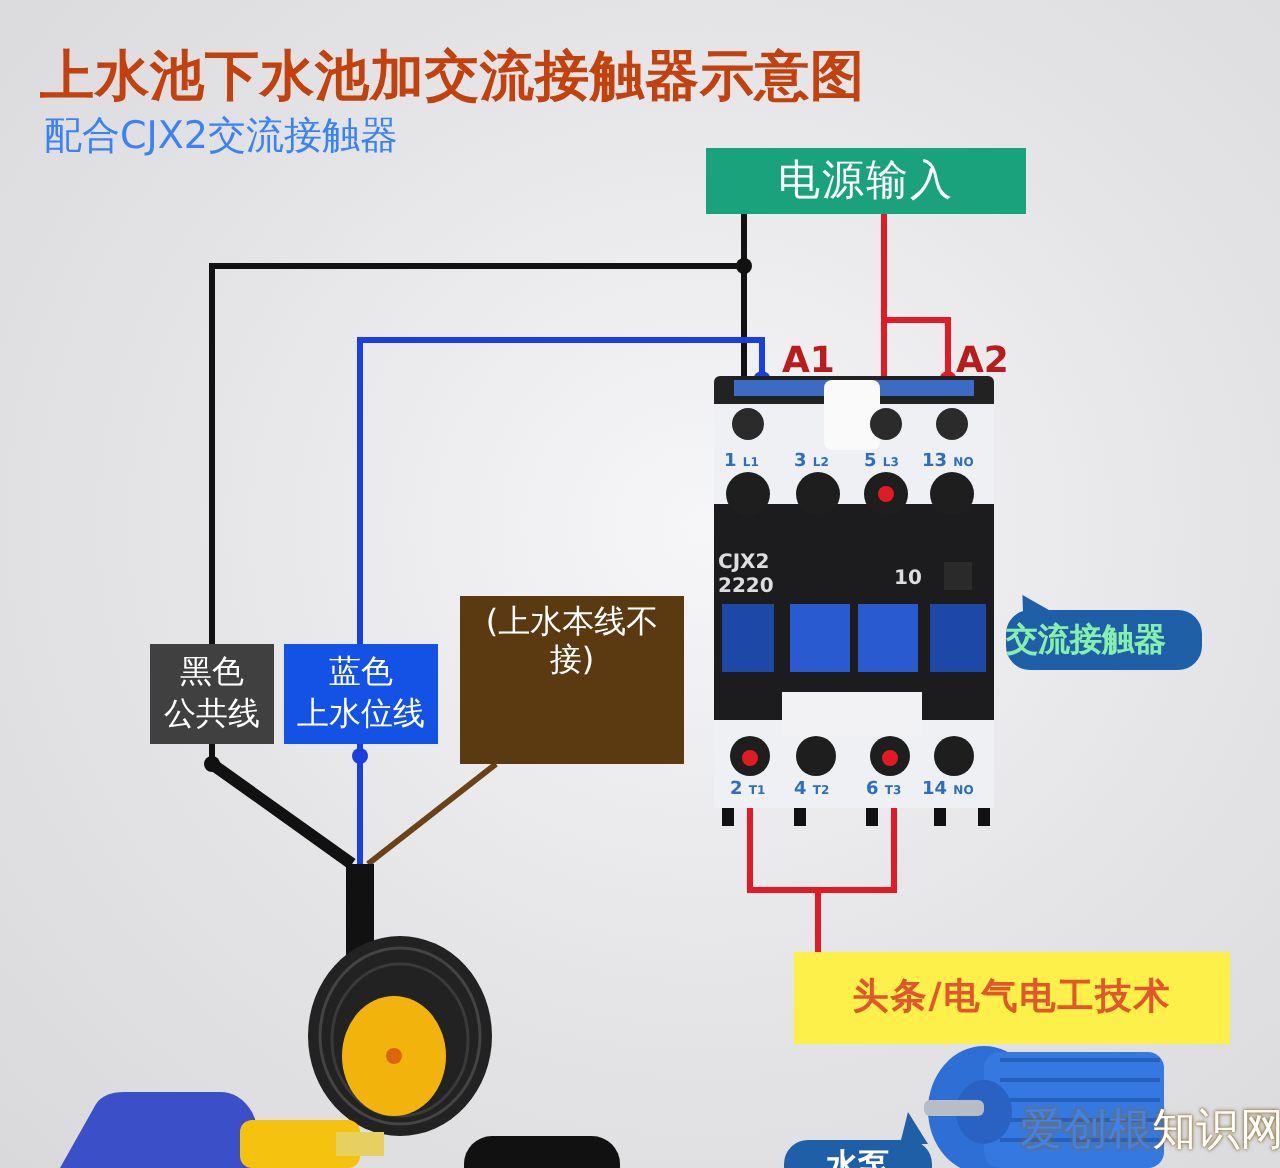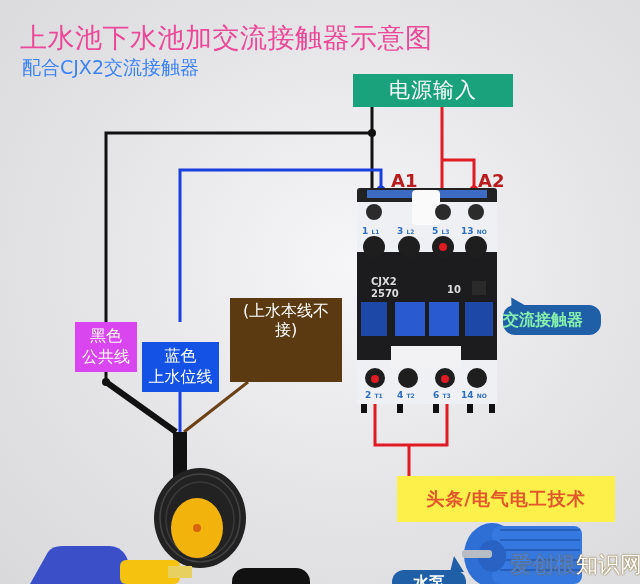--- a/index.html
+++ b/index.html
@@ -3,36 +3,36 @@
 <meta charset="utf-8">
 <style>
   html, body { margin: 0; padding: 0; }
   body {
     width: 640px; height: 584px; overflow: hidden; position: relative;
     background: radial-gradient(ellipse at 55% 45%, #f6f6f8 0%, #e4e4e7 55%, #d9d9dc 100%);
     font-family: "DejaVu Sans", "Liberation Sans", sans-serif;
   }
   .abs { position: absolute; }
   .title {
-    left: 20px; top: 20px; font-size: 27px; font-weight: normal; color: #ec4899; letter-spacing: 0.5px; white-space: nowrap;
+    left: 20px; top: 20px; font-size: 27px; font-weight: bold; color: #c2410c; letter-spacing: 0.5px; white-space: nowrap;
   }
   .subtitle {
     left: 22px; top: 55px; font-size: 19px; color: #3b82f6; white-space: nowrap;
   }
   .power-box {
     left: 353px; top: 74px; width: 160px; height: 33px; background: #1aa27c;
     color: #fff; font-size: 21px; text-align: center; line-height: 33px; letter-spacing: 1px;
   }
   svg.wires { position: absolute; left: 0; top: 0; }
   .coil-label { font-size: 18px; font-weight: bold; color: #b91c1c; }
   .label-box {
     color: #fff; font-size: 16px; text-align: center; line-height: 21px; padding: 3px 4px; box-sizing: border-box;
   }
-  .black-box { left: 75px; top: 322px; width: 62px; height: 50px; background: #d946ef; }
-  .blue-box { left: 142px; top: 322px; width: 77px; height: 50px; background: #1452e6; margin-top: 20px; }
+  .black-box { left: 75px; top: 322px; width: 62px; height: 50px; background: #404040; }
+  .blue-box { left: 142px; top: 322px; width: 77px; height: 50px; background: #1452e6; }
   .brown-box { left: 230px; top: 298px; width: 112px; height: 84px; background: #5b3a12; line-height: 19px; padding-top: 3px; }
   .brown-box .yellow { color: #ffd23a; }
   .contactor {
     left: 357px; top: 188px; width: 140px; height: 225px;
   }
   .bubble-blue {
     left: 503px; top: 305px; width: 98px; height: 30px; background: #1f5fa8; border-radius: 12px;
     color: #86efac; font-size: 16px; font-weight: bold; line-height: 30px;
   }
   .yellow-banner {
@@ -127,23 +127,23 @@
   <div style="position:absolute;left:75px;top:38px;font-size:9px;color:#2d6fbe;font-weight:bold;white-space:nowrap;"><span>5</span> <span style="font-size:6px;">L3</span></div>
   <div style="position:absolute;left:104px;top:38px;font-size:9px;color:#2d6fbe;font-weight:bold;white-space:nowrap;"><span>13</span> <span style="font-size:6px;">NO</span></div>
 
   <div style="position:absolute;left:6px;top:48px;width:22px;height:22px;border-radius:50%;background:#1e1e1e;"></div>
   <div style="position:absolute;left:41px;top:48px;width:22px;height:22px;border-radius:50%;background:#1e1e1e;"></div>
   <div style="position:absolute;left:75px;top:48px;width:22px;height:22px;border-radius:50%;background:#1e1e1e;">
     <div style="position:absolute;left:7px;top:7px;width:8px;height:8px;border-radius:50%;background:#e01b24;"></div>
   </div>
   <div style="position:absolute;left:108px;top:48px;width:22px;height:22px;border-radius:50%;background:#1e1e1e;"></div>
 
-  <div style="position:absolute;left:14px;top:88px;font-size:10px;color:#ddd;font-weight:bold;line-height:12px;">
+  <div style="position:absolute;left:2px;top:88px;font-size:10px;color:#ddd;font-weight:bold;line-height:12px;">
     <div>CJX2</div>
-    <div>2570</div>
+    <div>2220</div>
   </div>
   <div style="position:absolute;left:90px;top:96px;font-size:10px;color:#ddd;font-weight:bold;">10</div>
   <div style="position:absolute;left:115px;top:93px;width:14px;height:14px;background:#2a2a2a;"></div>
 
   <div style="position:absolute;left:4px;top:114px;width:26px;height:34px;background:#1e48a8;"></div>
   <div style="position:absolute;left:38px;top:114px;width:30px;height:34px;background:#2a5ad0;"></div>
   <div style="position:absolute;left:72px;top:114px;width:30px;height:34px;background:#2a5ad0;"></div>
   <div style="position:absolute;left:108px;top:114px;width:28px;height:34px;background:#1e48a8;"></div>
 
   <div style="position:absolute;left:34px;top:158px;width:70px;height:22px;background:#f2f2f4;"></div>

